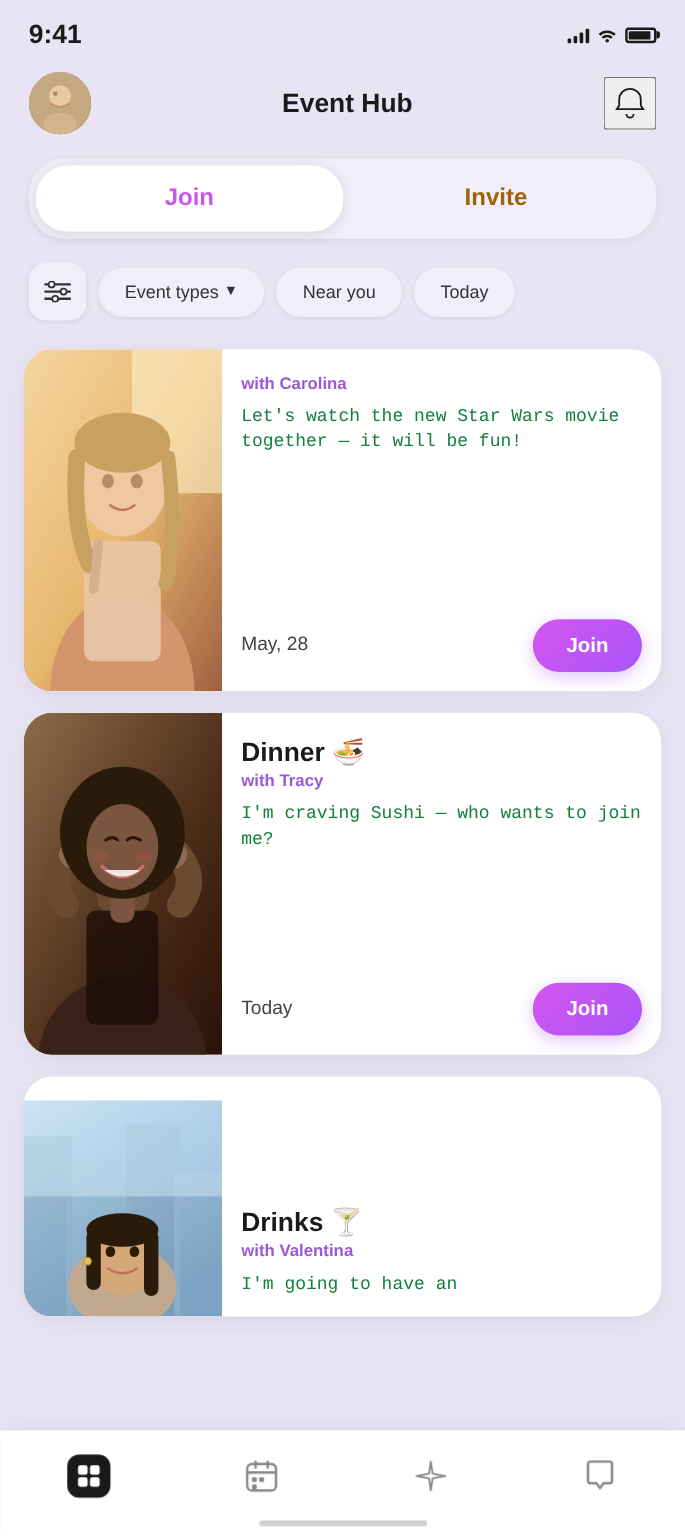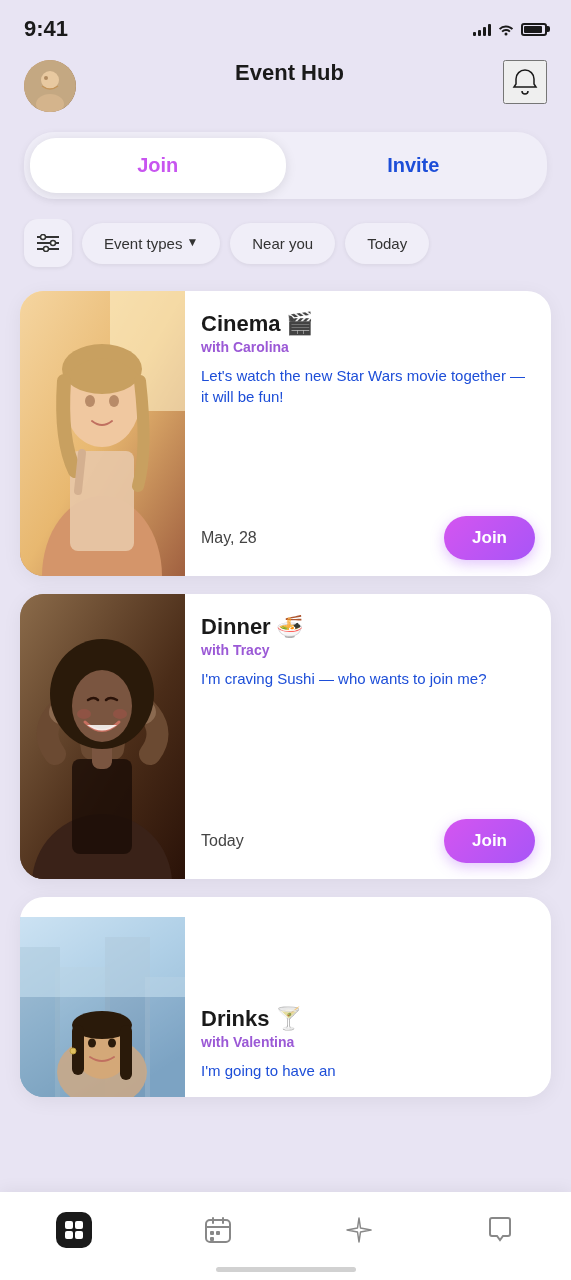--- a/index.html
+++ b/index.html
@@ -68,21 +68,21 @@
       background: #1a1a1a;
       height: 100%;
       width: 90%;
       border-radius: 1px;
     }
 
     
     .header {
       display: flex;
       justify-content: space-between;
-      align-items: flex-start;
+      align-items: center;
       padding: 8px 24px 16px;
     }
     .avatar {
       width: 52px;
       height: 52px;
       border-radius: 50%;
       overflow: hidden;
       background: #c8b8a2;
       display: flex;
       align-items: center;
@@ -130,21 +130,21 @@
       font-weight: 600;
       cursor: pointer;
       transition: all 0.2s;
     }
     .toggle-btn.active {
       background: #ffffff;
       color: #c855f0;
       box-shadow: 0 2px 12px rgba(0,0,0,0.1);
     }
     .toggle-btn.inactive {
-      color: #1d4ed8;
+      color: #a16207;
     }
 
     
     .filter-row {
       display: flex;
       align-items: center;
       gap: 10px;
       padding: 0 24px 24px;
       overflow-x: auto;
     }
@@ -246,23 +246,24 @@
 
     .event-host {
       font-size: 14px;
       font-weight: 600;
       color: #9b59d6;
       margin-bottom: 10px;
     }
 
     .event-desc {
       font-size: 15px;
-      color: #1d4ed8;
+      color: #15803d;
       line-height: 1.4;
       flex: 1;
+      font-family: Liberation Mono, monospace;
     }
 
     .event-footer {
       display: flex;
       align-items: center;
       justify-content: space-between;
       margin-top: 14px;
     }
 
     .event-date {
@@ -435,21 +436,20 @@
 
           <ellipse cx="70" cy="110" rx="5" ry="6" fill="#a07050" opacity="0.7"></ellipse>
           <ellipse cx="94" cy="110" rx="5" ry="6" fill="#a07050" opacity="0.7"></ellipse>
           <path d="M72 130 Q82 138 92 130" stroke="#c07060" stroke-width="2" fill="none" stroke-linecap="round"></path>
 
           <path d="M62 162 L58 200" stroke="#d4b090" stroke-width="8" stroke-linecap="round"></path>
         </svg>
       </div>
     </div>
     <div class="event-card-content">
-      <div class="event-title">Cinema 🎬</div>
       <div class="event-host">with Carolina</div>
       <div class="event-desc">Let's watch the new Star Wars movie together — it will be fun!</div>
       <div class="event-footer">
         <span class="event-date">May, 28</span>
         <button class="join-btn">Join</button>
       </div>
     </div>
   </div>
 
   <div class="event-card">

